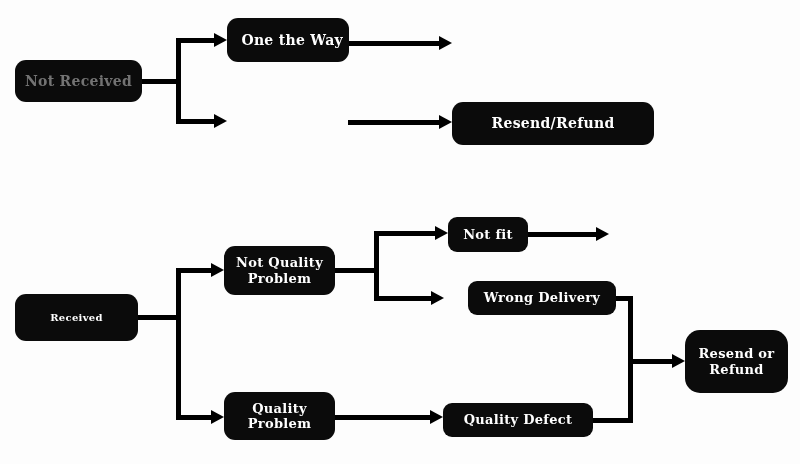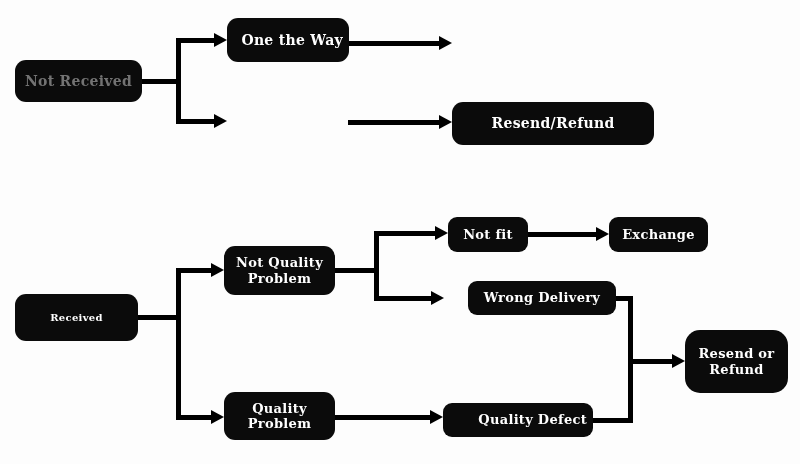--- a/index.html
+++ b/index.html
@@ -91,25 +91,22 @@
     </div>
     <div class="node" style="left: 224px; top: 246px; width: 111px; height: 49px; font-size: 13px; border-radius: 11px; background: rgb(11, 11, 11); color: rgb(255, 255, 255);">
       <span>Not Quality Problem</span>
     </div>
     <div class="node" style="left: 224px; top: 392px; width: 111px; height: 48px; font-size: 13px; border-radius: 11px; background: rgb(11, 11, 11); color: rgb(255, 255, 255);">
       <span>Quality Problem</span>
     </div>
     <div class="node" style="left: 448px; top: 217px; width: 80px; height: 35px; font-size: 13px; border-radius: 9px; background: rgb(11, 11, 11); color: rgb(255, 255, 255);">
       <span>Not fit</span>
     </div>
-    <div class="node" style="left: 609px; top: 217px; width: 99px; height: 35px; font-size: 13px; border-radius: 9px; background: rgb(11, 11, 11); color: rgb(255, 255, 255);">
-      <span>Exchange</span>
-    </div>
     <div class="node" style="left: 444px; top: 281px; width: 148px; height: 34px; font-size: 13px; border-radius: 9px; background: rgb(11, 11, 11); color: rgb(255, 255, 255); margin-left: 24px;">
       <span>Wrong Delivery</span>
     </div>
-    <div class="node" style="left: 443px; top: 403px; width: 150px; height: 34px; font-size: 13px; border-radius: 9px; background: rgb(11, 11, 11); color: rgb(255, 255, 255); justify-content: flex-end;">
+    <div class="node" style="left: 443px; top: 403px; width: 150px; height: 34px; font-size: 13px; border-radius: 9px; background: rgb(11, 11, 11); color: rgb(255, 255, 255);">
       <span>Quality Defect</span>
     </div>
     <div class="node" style="left: 685px; top: 330px; width: 103px; height: 63px; font-size: 13px; border-radius: 15px; background: rgb(11, 11, 11); color: rgb(255, 255, 255);">
       <span>Resend or Refund</span>
     </div>
   </div>
 
 </body></html>

